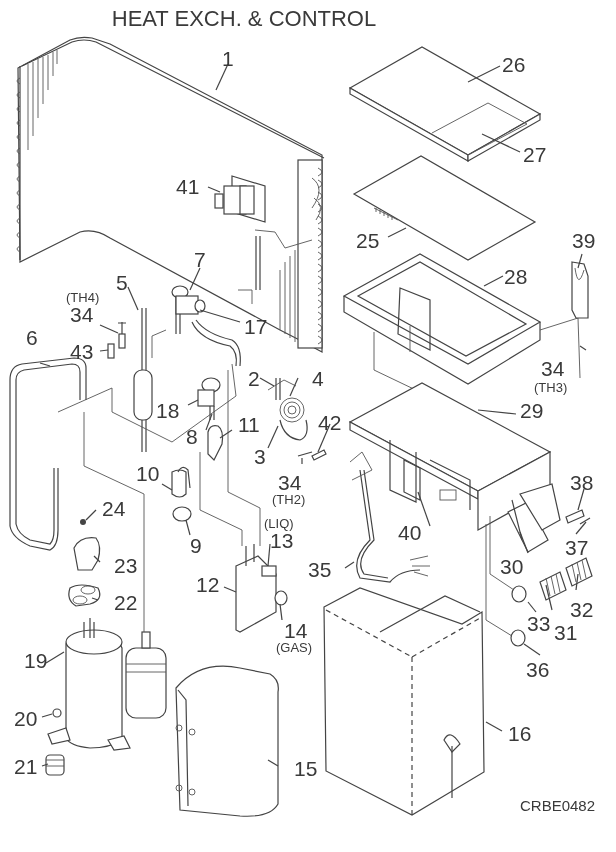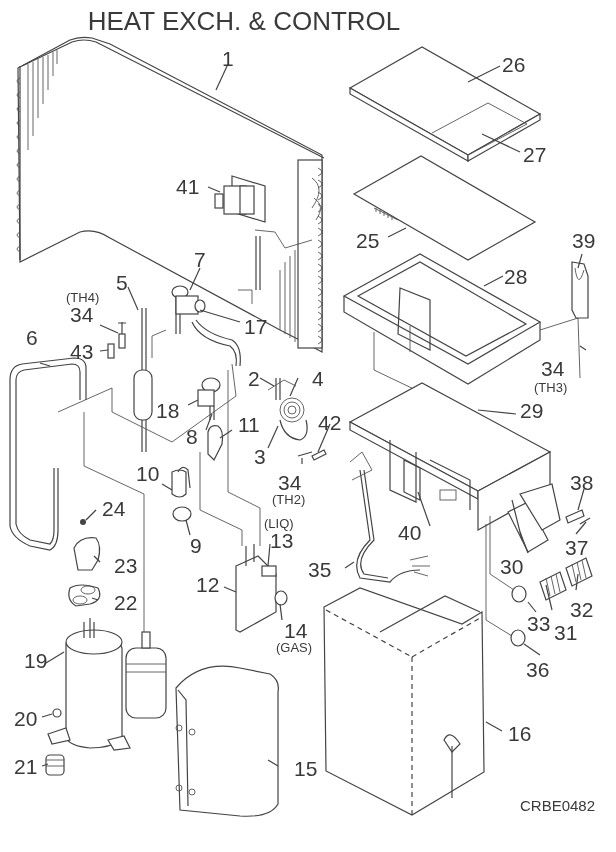--- a/index.html
+++ b/index.html
@@ -1,17 +1,17 @@
 <!DOCTYPE html>
 <html><head>
 <meta charset="utf-8">
 <style>
   html, body { margin: 0; padding: 0; background: #ffffff; }
   body { width: 616px; height: 852px; position: relative; overflow: hidden; font-family: "Liberation Sans", sans-serif; color: #3a3a3a; }
-  #title { position: absolute; left: 0; top: 6px; width: 488px; text-align: center; font-size: 26px; letter-spacing: 0px; color: #3a3a3a; }
+  #title { position: absolute; left: 0; top: 6px; width: 488px; text-align: center; font-size: 22px; letter-spacing: 0px; color: #3a3a3a; }
   svg#diagram { position: absolute; left: 0; top: 0; }
   .lbl { font-family: "Liberation Sans", sans-serif; font-size: 21px; fill: #3a3a3a; }
   .sub { font-family: "Liberation Sans", sans-serif; font-size: 13px; fill: #3a3a3a; }
   .code { font-family: "Liberation Sans", sans-serif; font-size: 15px; fill: #3a3a3a; }
   .ln { stroke: #444; stroke-width: 1.2; fill: none; }
   .thin { stroke: #555; stroke-width: 0.9; fill: none; }
   .part { stroke: #444; stroke-width: 1.2; fill: #fff; }
   .dash { stroke: #444; stroke-width: 1.2; fill: none; stroke-dasharray: 5 4; }
 </style>
 </head>

